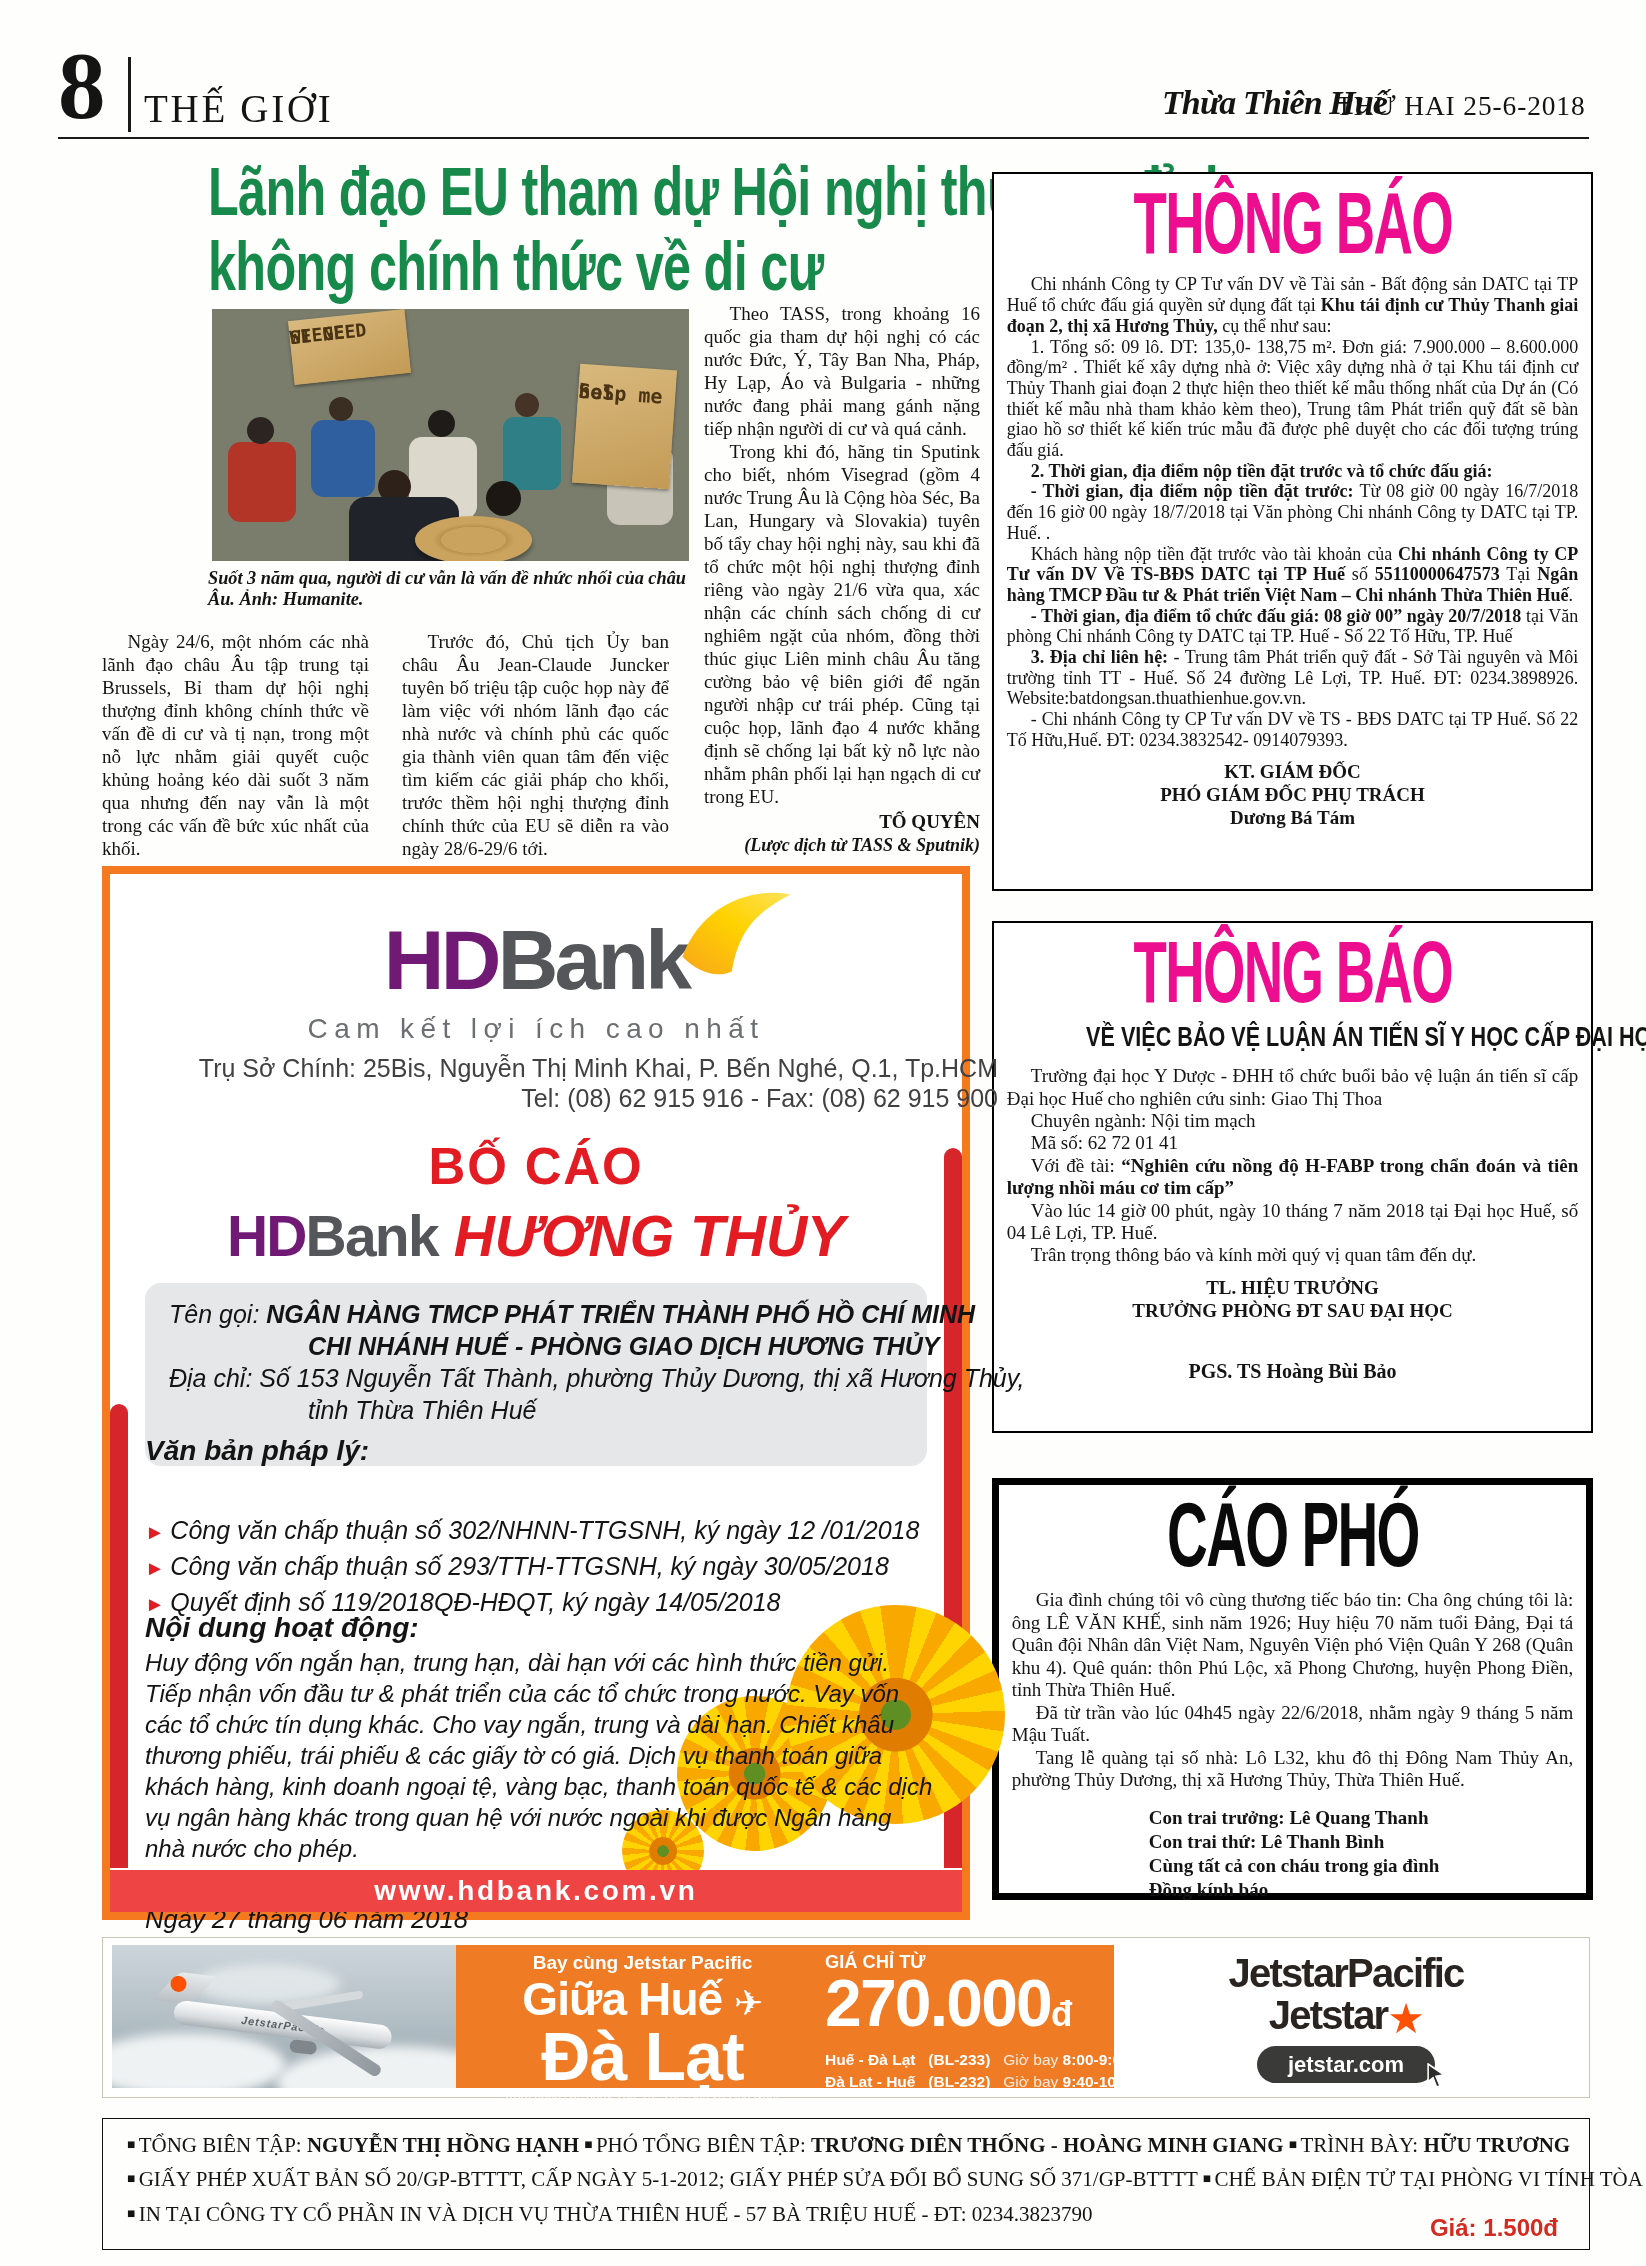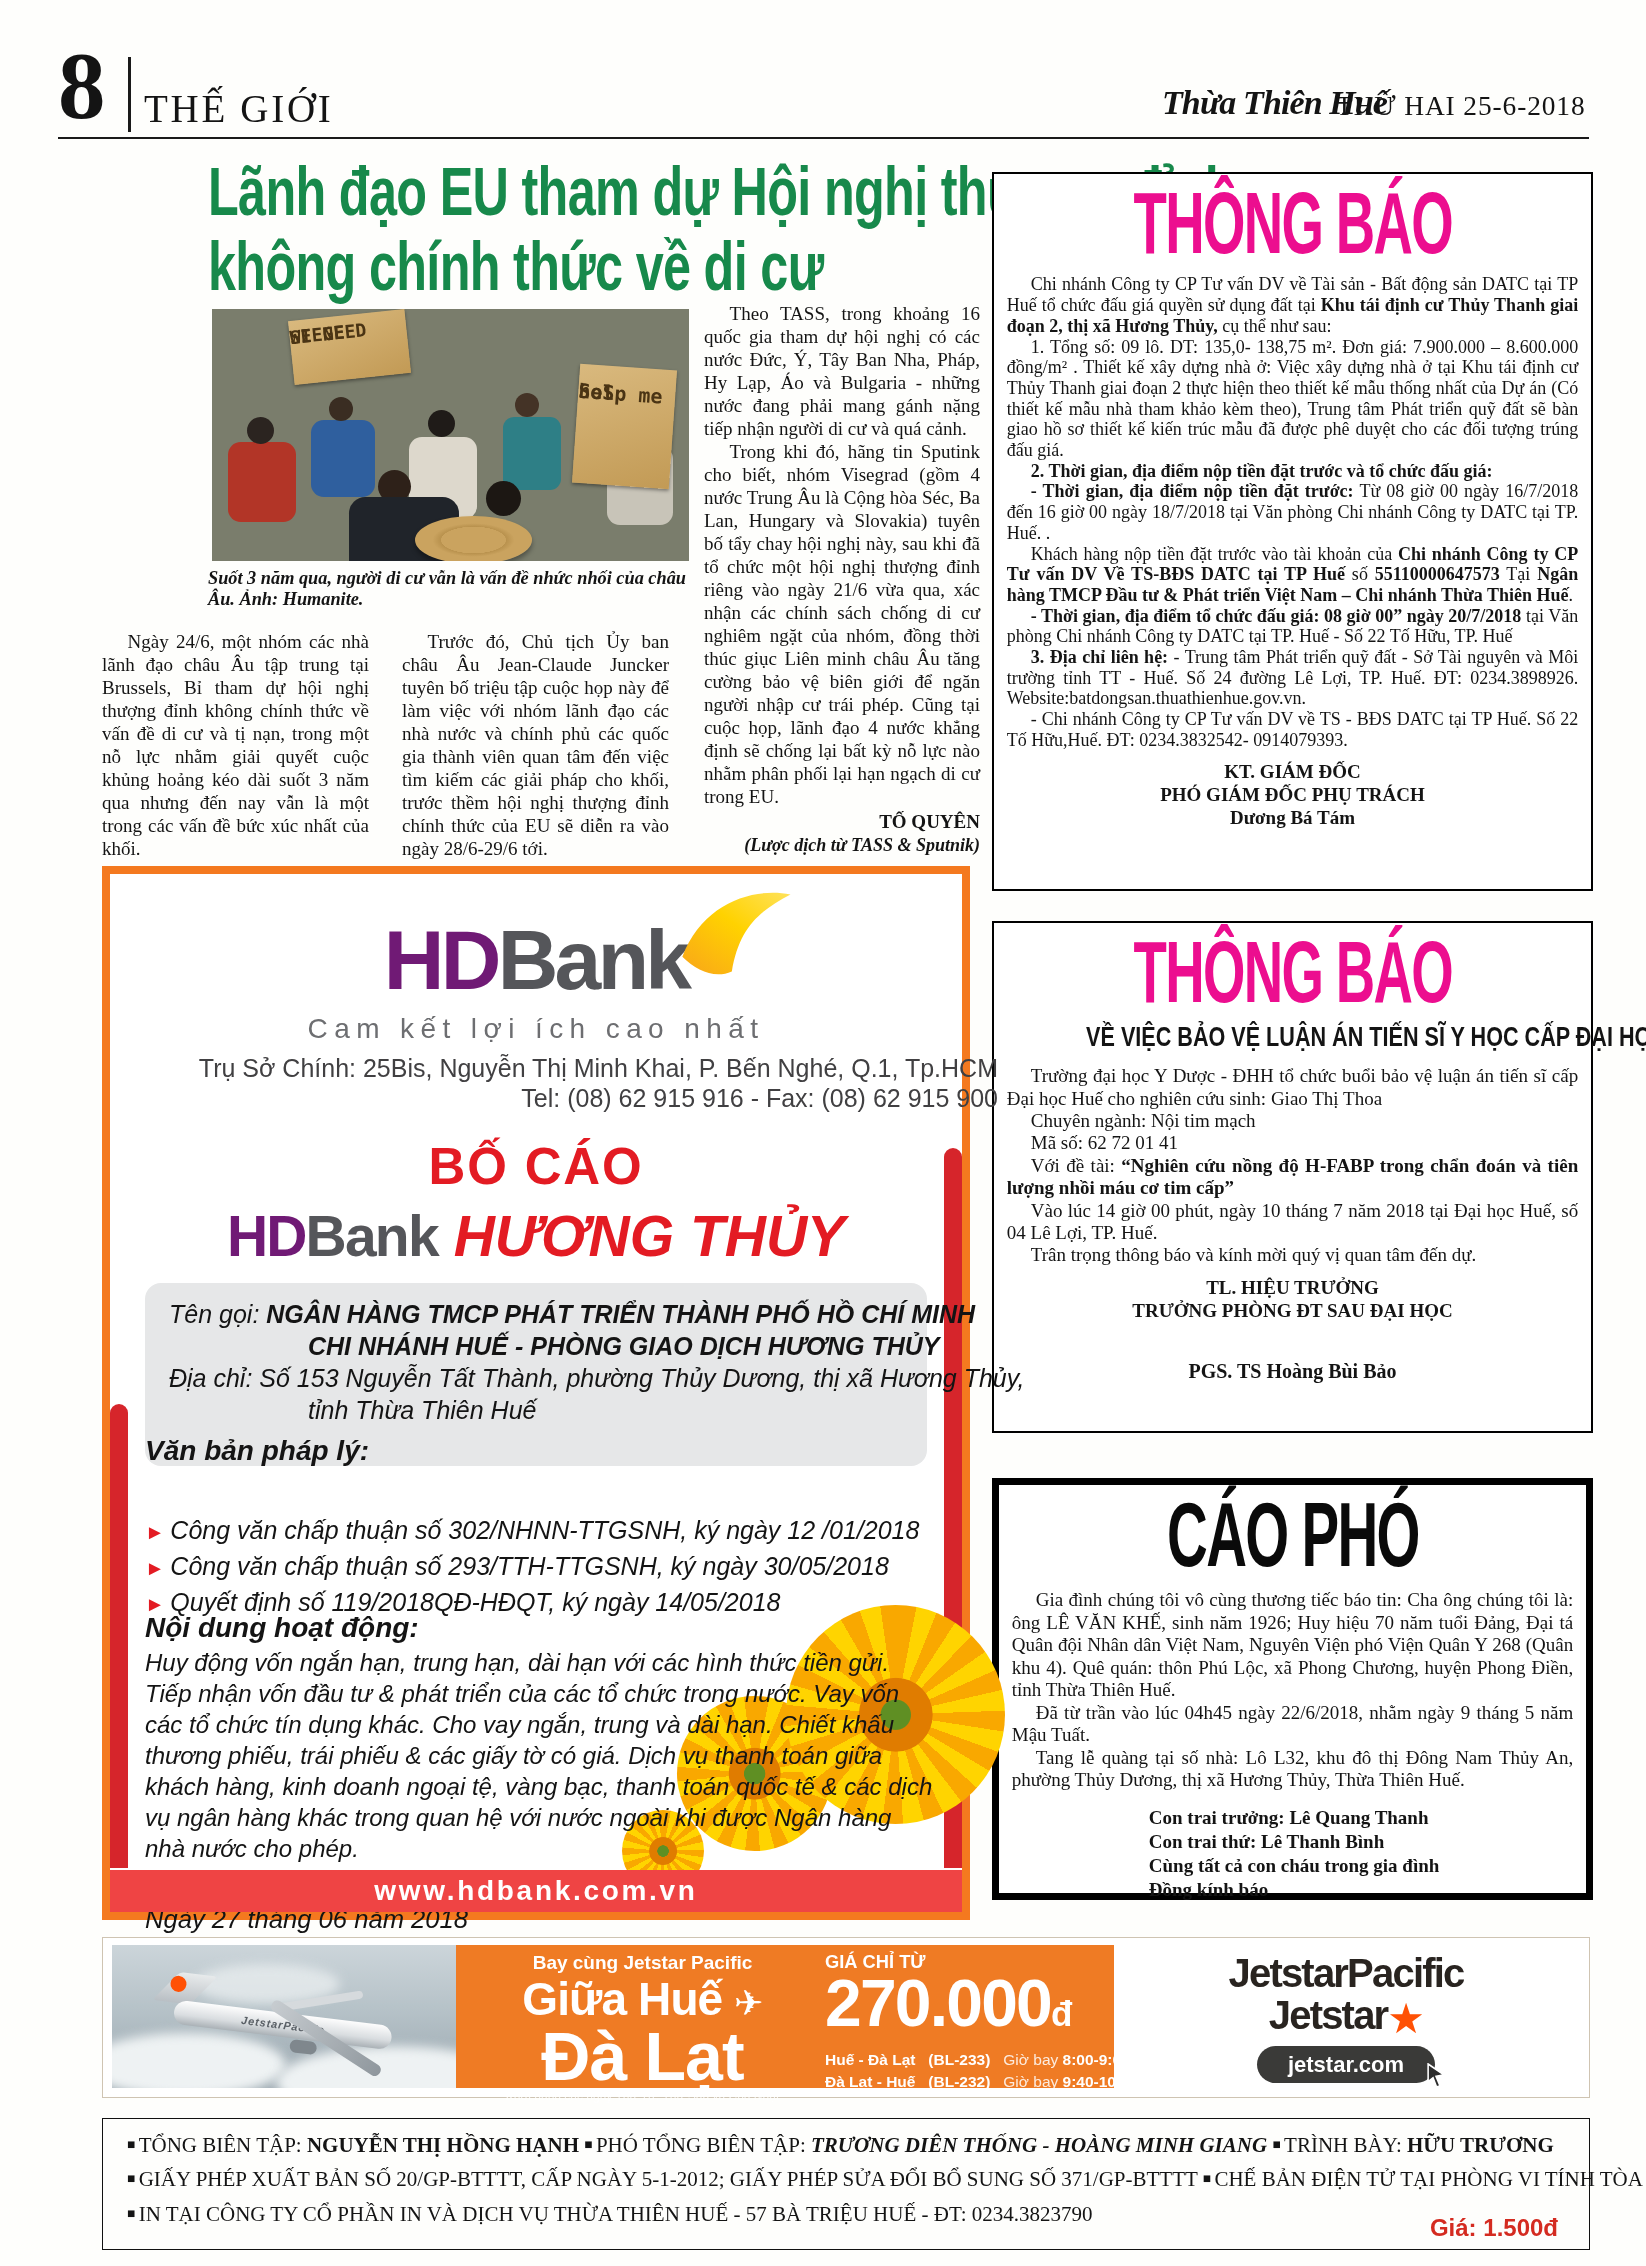--- a/index.html
+++ b/index.html
@@ -384,21 +384,21 @@
                 <path d="M4 1 L20 12 L12 13.5 L16 23 L12.6 24.4 L9 15 L4 19 Z" fill="#2b2b2b" stroke="#ffffff" stroke-width="1.6"></path>
               </svg>
           </span>
         </span>
       </div>
     </div>
   </div>
 
   <div class="abs pfooter">
     <div>
-        <p class="footer-line"><span class="sq">■  </span><span>TỔNG BIÊN TẬP: </span><span style="font-weight: bold;">NGUYỄN THỊ HỒNG HẠNH </span><span class="sq"> ■  </span><span>PHÓ TỔNG BIÊN TẬP: </span><span style="font-weight: bold; font-style: italic;">TRƯƠNG DIÊN THỐNG - HOÀNG MINH GIANG </span><span class="sq"> ■  </span><span>TRÌNH BÀY: </span><span style="font-weight: bold;">HỮU TRƯƠNG</span></p>
+        <p class="footer-line"><span class="sq">■  </span><span>TỔNG BIÊN TẬP: </span><span style="font-weight: bold;">NGUYỄN THỊ HỒNG HẠNH </span><span class="sq"> ■  </span><span>PHÓ TỔNG BIÊN TẬP: </span><span style="font-weight: bold;">TRƯƠNG DIÊN THỐNG - HOÀNG MINH GIANG </span><span class="sq"> ■  </span><span>TRÌNH BÀY: </span><span style="font-weight: bold;">HỮU TRƯƠNG</span></p>
         <p class="footer-line"><span class="sq">■  </span><span>GIẤY PHÉP XUẤT BẢN SỐ 20/GP-BTTTT, CẤP NGÀY 5-1-2012; GIẤY PHÉP SỬA ĐỔI BỔ SUNG SỐ 371/GP-BTTTT </span><span class="sq"> ■  </span><span>CHẾ BẢN ĐIỆN TỬ TẠI PHÒNG VI TÍNH TÒA SOẠN</span></p>
         <p class="footer-line"><span class="sq">■  </span><span>IN TẠI CÔNG TY CỔ PHẦN IN VÀ DỊCH VỤ THỪA THIÊN HUẾ - 57 BÀ TRIỆU HUẾ - ĐT: 0234.3823790</span></p>
       </div>
     <div class="price-tag">Giá: 1.500đ</div>
   </div>
 
 </div>
 
 
 </body></html>

